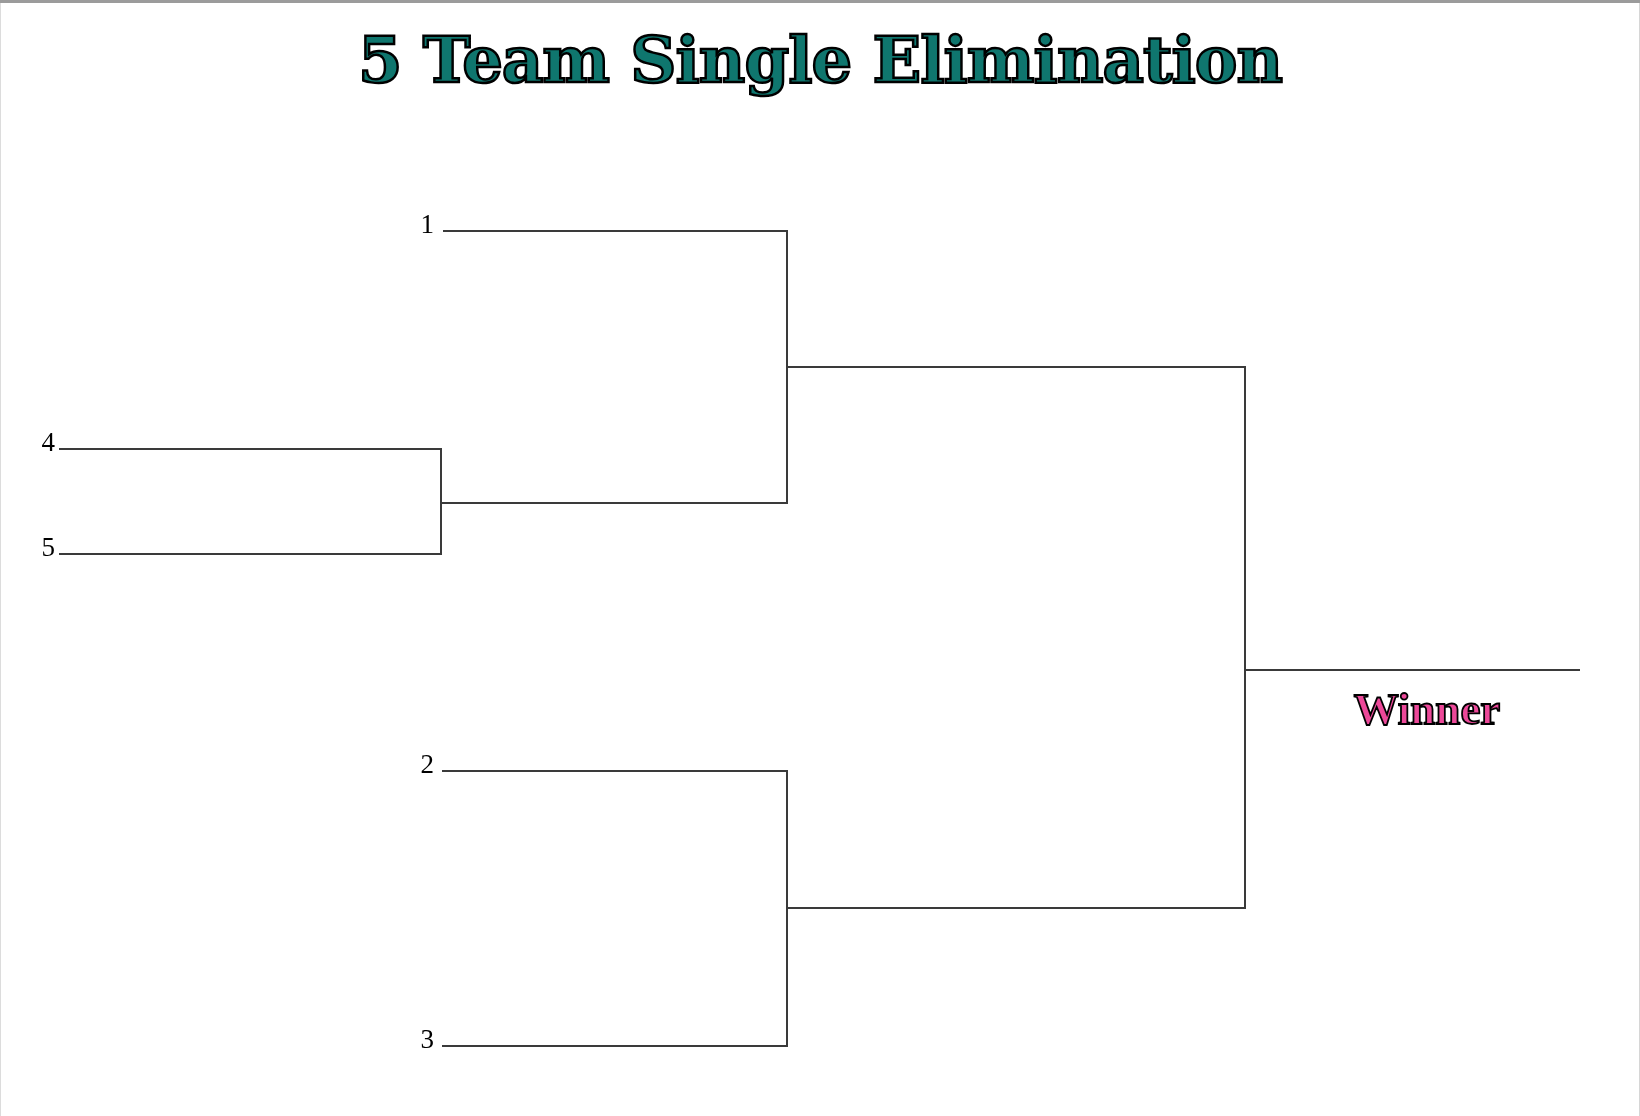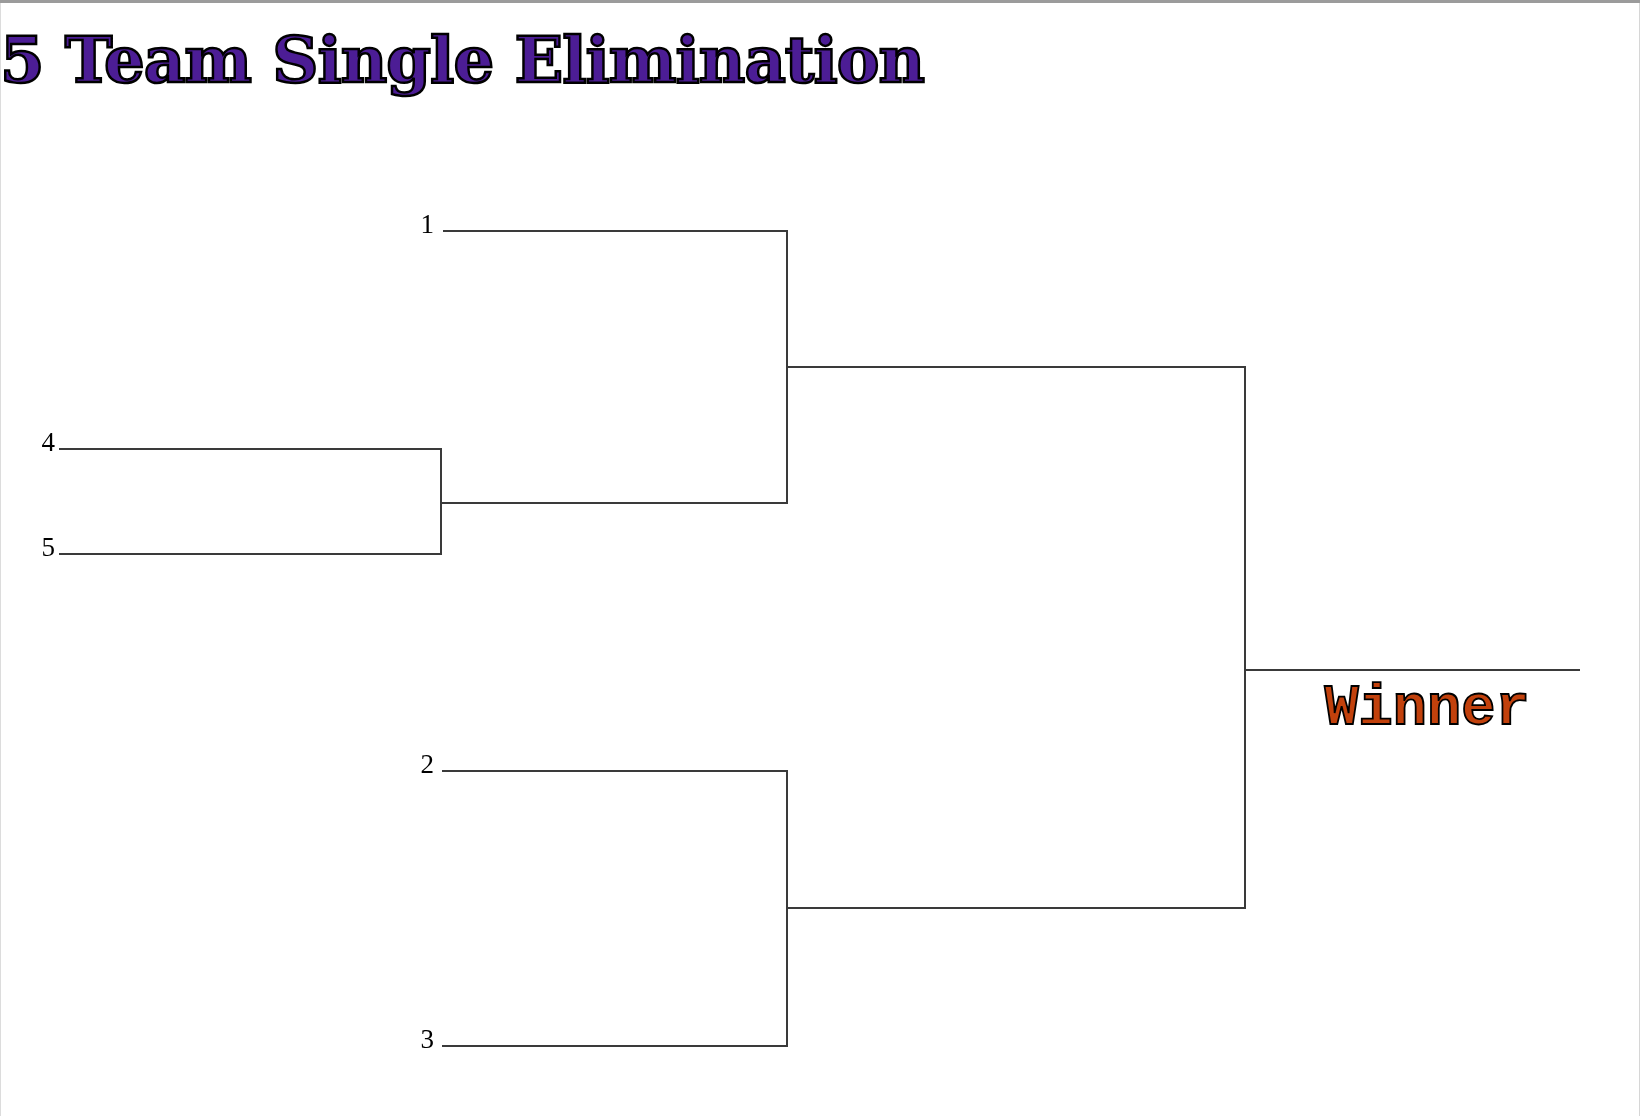--- a/index.html
+++ b/index.html
@@ -31,26 +31,26 @@
     position: absolute;
     top: 3px; right: 0;
     width: 1px; height: 1113px;
     background: #d6d6d6;
   }
   .title {
     position: absolute;
     top: 18px;
     left: 0;
     width: 1640px;
-    text-align: left;
+    text-align: center;
     font-family: "DejaVu Serif", serif;
     font-weight: bold;
     font-size: 64px;
     line-height: 84px;
-    color: #4c1d95;
+    color: #0f766e;
     -webkit-text-stroke: 2.5px #000000;
     letter-spacing: -1px;
     white-space: nowrap;
   }
   .bracket-svg {
     position: absolute;
     top: 0; left: 0;
   }
   .bracket-svg path {
     stroke: #3a3a3a;
@@ -67,25 +67,25 @@
     text-align: right;
   }
   .seed-right-col { left: 380px; width: 54px; }
   .seed-left-col  { left: 0px;  width: 55px; }
   .winner-label {
     position: absolute;
     top: 682px;
     left: 1247px;
     width: 360px;
     text-align: center;
-    font-family: Liberation Mono, monospace;
+    font-family: Liberation Serif, serif;
     font-weight: bold;
-    font-size: 57px;
+    font-size: 45px;
     line-height: 54px;
-    color: #c2410c;
+    color: #ec4899;
     -webkit-text-stroke: 1.8px #000000;
     white-space: nowrap;
   }
 </style>
 </head>
 <body>
 
 <div class="canvas">
 
   <div class="top-bar"></div>

